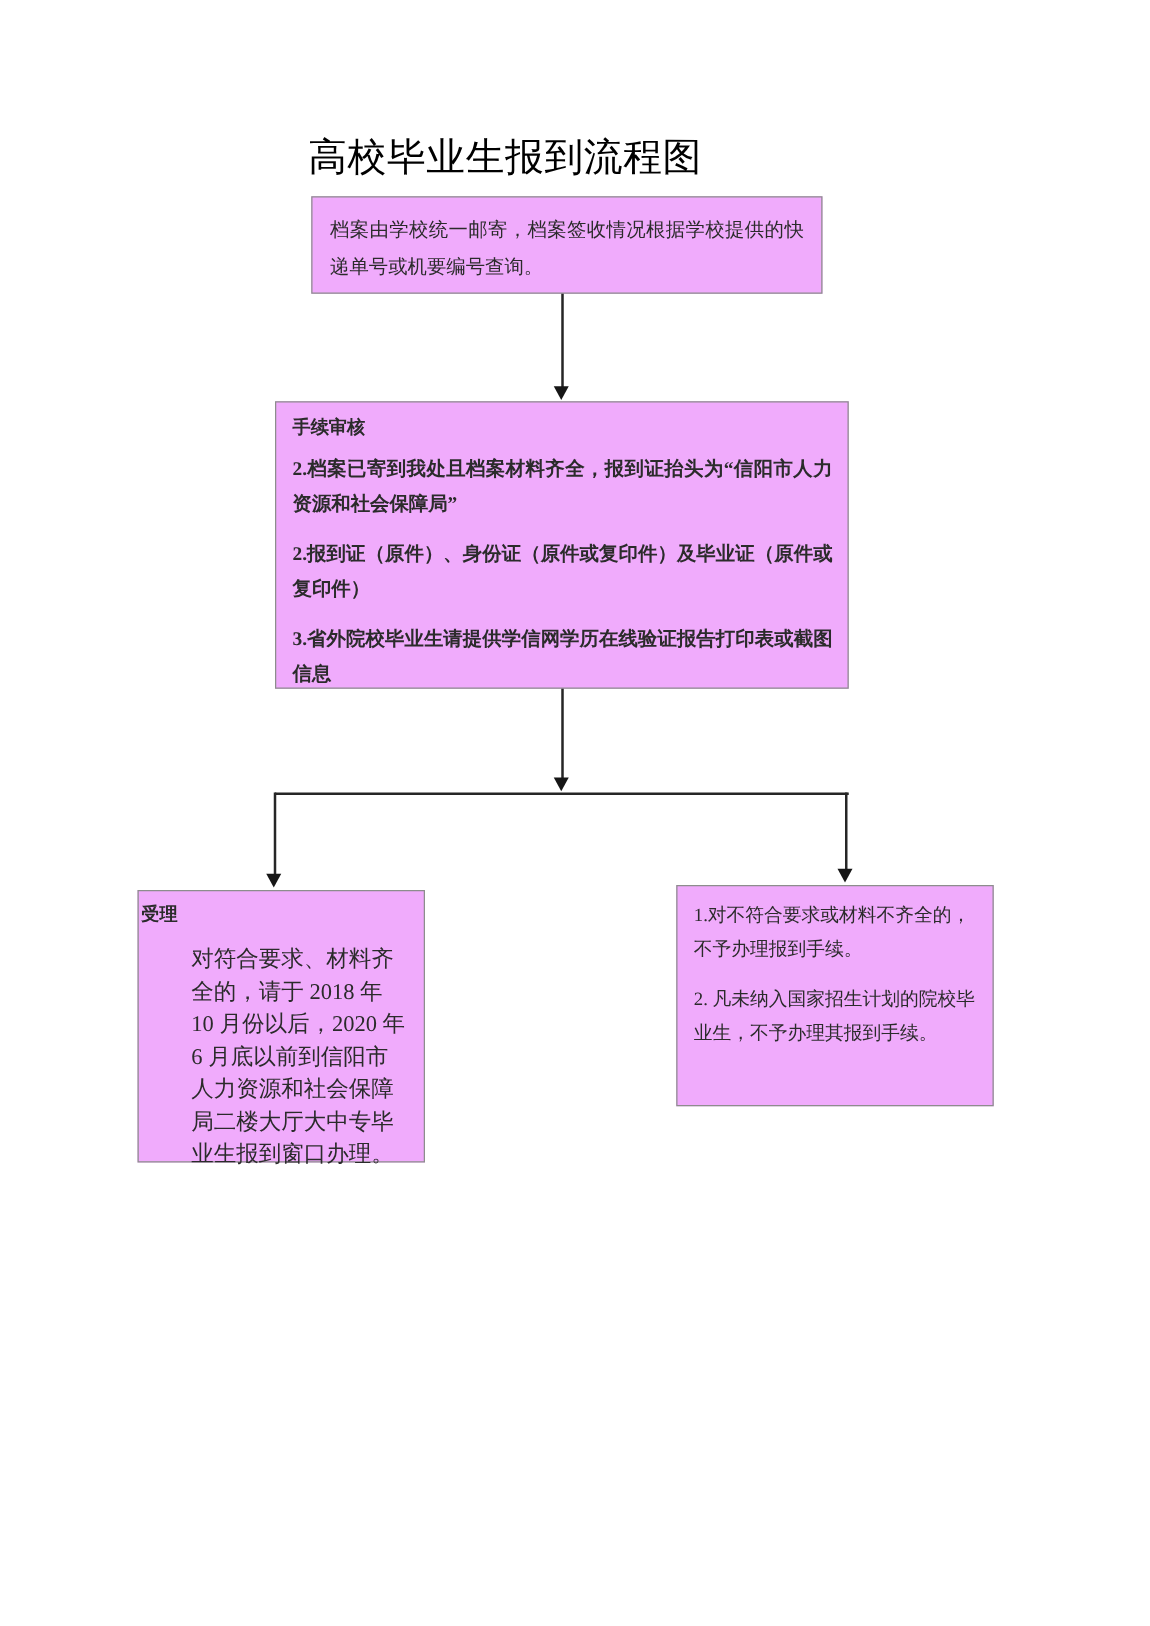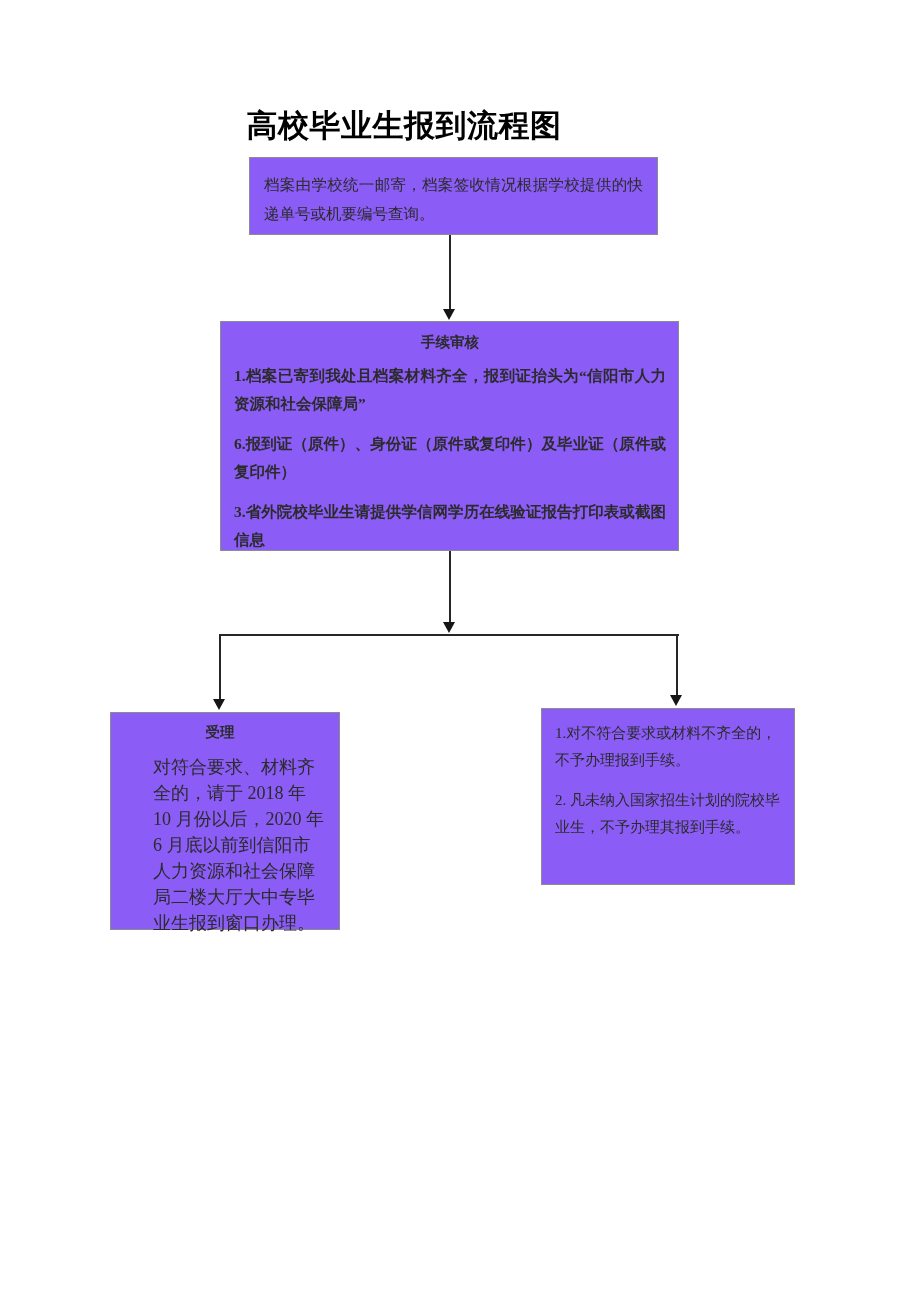--- a/index.html
+++ b/index.html
@@ -22,35 +22,34 @@
 
   
   #doc-title {
     position: absolute;
     left: 0;
     top: 106px;
     width: 808px;
     text-align: center;
     font-size: 31px;
     line-height: 40px;
-    font-weight: 700;
+    font-weight: 400;
     letter-spacing: 0.5px;
     color: #000000;
     font-family: "Liberation Serif", "DejaVu Serif", serif;
   }
 
   
   .flow-box {
     position: absolute;
     box-sizing: border-box;
     border: 1.4px solid #8d8d8d;
-    background: #8b5cf6;
+    background: #f0abfc;
   }
   .box-heading {
-    text-align: center;
     font-size: 14.5px;
     line-height: 22px;
     font-weight: 700;
     color: #2b2b2b;
     font-family: "Liberation Serif", "DejaVu Serif", serif;
   }
   .box-para {
     font-size: 15.5px;
     line-height: 27px;
     color: #2b2b2b;
@@ -186,22 +185,22 @@
     <div class="box-para plain">档案由学校统一邮寄，档案签收情况根据学校提供的快递单号或机要编号查询。</div>
   </div>
 
   <div class="conn">
     <div class="conn-line-v" id="arrow-archive-to-review-line"></div>
     <div class="conn-arrow-down" id="arrow-archive-to-review-head"></div>
   </div>
 
   <div class="flow-box" id="box-review">
     <div class="box-heading">手续审核</div>
-    <div class="box-para bold-lead">1.档案已寄到我处且档案材料齐全，报到证抬头为“信阳市人力资源和社会保障局”</div>
-    <div class="box-para bold-lead">6.报到证（原件）、身份证（原件或复印件）及毕业证（原件或复印件）</div>
+    <div class="box-para bold-lead">2.档案已寄到我处且档案材料齐全，报到证抬头为“信阳市人力资源和社会保障局”</div>
+    <div class="box-para bold-lead">2.报到证（原件）、身份证（原件或复印件）及毕业证（原件或复印件）</div>
     <div class="box-para bold-lead">3.省外院校毕业生请提供学信网学历在线验证报告打印表或截图信息</div>
   </div>
 
   <div class="conn">
     <div class="conn-line-v" id="arrow-review-trunk-line"></div>
     <div class="conn-arrow-down" id="arrow-review-trunk-head"></div>
     <div class="conn-line-h" id="split-bar"></div>
     <div class="conn-line-v" id="branch-left-line"></div>
     <div class="conn-arrow-down" id="branch-left-head"></div>
     <div class="conn-line-v" id="branch-right-line"></div>

